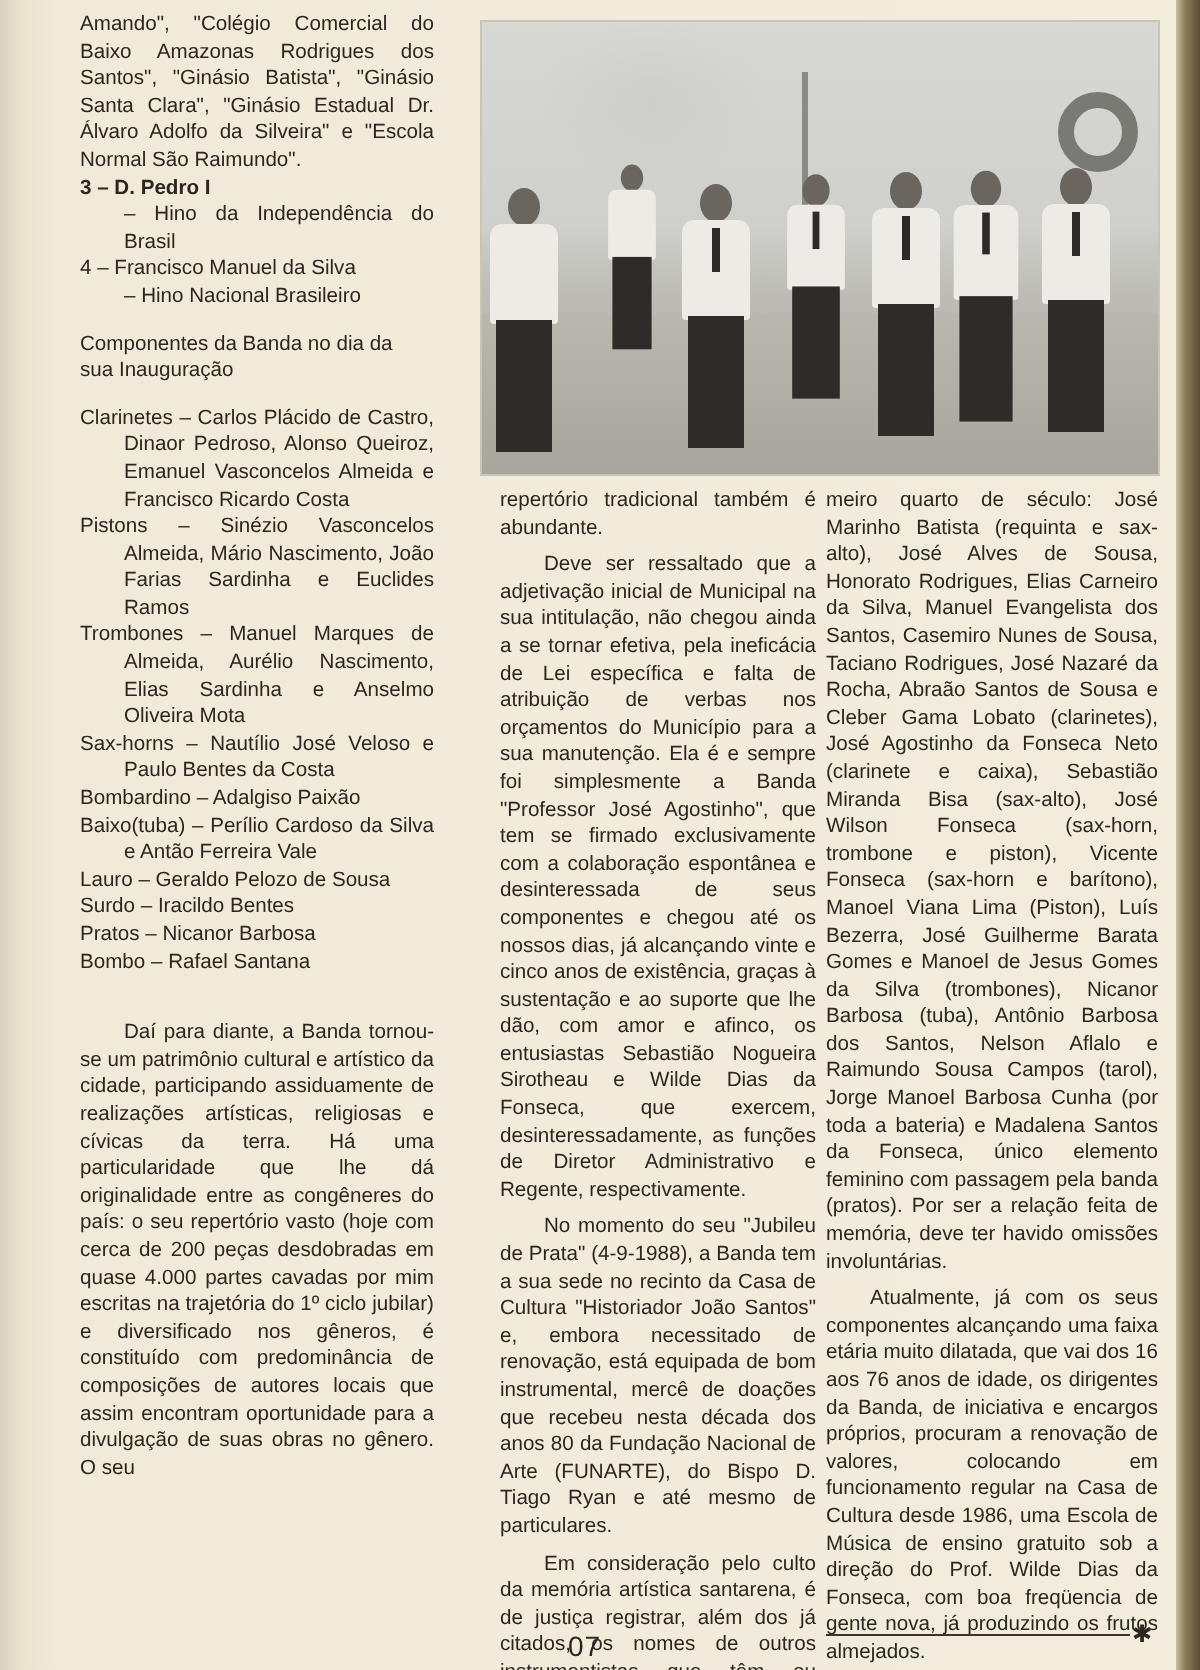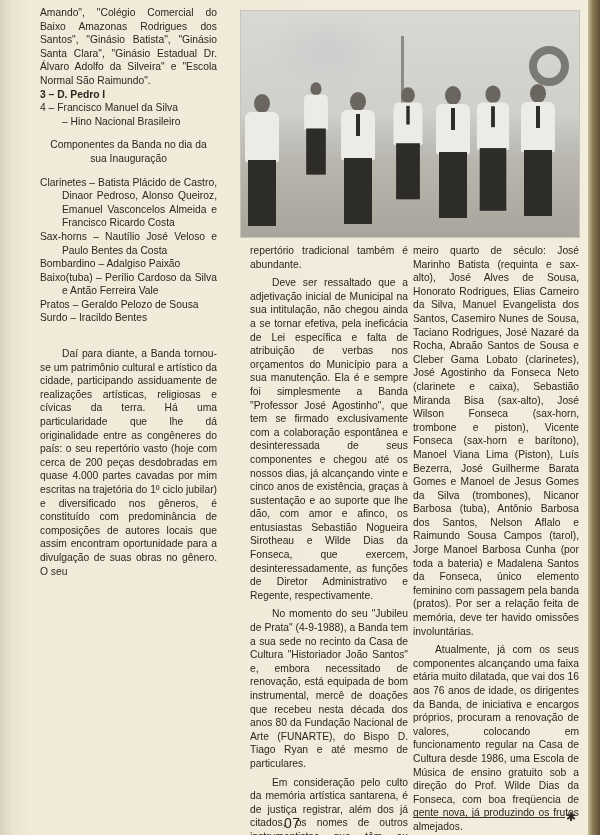--- a/index.html
+++ b/index.html
@@ -23,21 +23,21 @@
     font-size: 10.3px;
     line-height: 13.6px;
     text-align: justify;
     hyphens: manual;
   }
   .col p { margin: 0; }
   .col1 { left: 40px; top: 6px; width: 177px; }
   .col2 { left: 250px; top: 244px; width: 158px; }
   .col3 { left: 413px; top: 244px; width: 166px; }
   .indent { text-indent: 22px; }
-  .center { text-align: center; }
+  .center { text-align: left; }
   .list-item { padding-left: 22px; text-indent: -22px; text-align: justify; }
   .list-sub { padding-left: 22px; }
   .gap { height: 10px; }
   .gap-s { height: 5px; }
   .bold { font-weight: bold; }
   .photo {
     position: absolute; left: 240px; top: 10px; width: 340px; height: 228px;
     background:
       radial-gradient(ellipse 60px 40px at 85px 40px, rgba(200,200,200,.6), transparent),
       linear-gradient(180deg, #d8d8d5 0%, #cfd0cc 45%, #bdbcb6 60%, #a9a8a1 100%);
@@ -131,33 +131,38 @@
         <div class="head"></div>
         <div class="shirt"></div>
         <div class="tie"></div>
         <div class="pants"></div>
       </div>
   </div>
 
   <div class="col col1">
     <p>Amando", "Colégio Comercial do Baixo Amazonas Rodrigues dos Santos", "Ginásio Batista", "Ginásio Santa Clara", "Ginásio Estadual Dr. Álvaro Adolfo da Silveira" e "Escola Normal São Raimundo".</p>
     <p><span class="bold">3 – D. Pedro I</span></p>
+    <p class="list-sub">– Hino da Independência do Brasil</p>
     <p><span>4 – Francisco Manuel da Silva</span></p>
     <p class="list-sub">– Hino Nacional Brasileiro</p>
     <div class="gap"></div>
     <p class="center">Componentes da Banda no dia da</p>
     <p class="center">sua Inauguração</p>
     <div class="gap"></div>
 
-    <p class="list-item"><span>Clarinetes</span> – <span>Batista Plácido de Castro, Dinaor Pedroso, Alonso Queiroz, Emanuel Vasconcelos Almeida e Francisco Ricardo Costa</span></p>
+    <p class="list-item"><span>Clarinetes</span> – <span>Carlos Plácido de Castro, Dinaor Pedroso, Alonso Queiroz, Emanuel Vasconcelos Almeida e Francisco Ricardo Costa</span></p>
+    <p class="list-item"><span>Pistons</span> – <span>Sinézio Vasconcelos Almeida, Mário Nascimento, João Farias Sardinha e Euclides Ramos</span></p>
+    <p class="list-item"><span>Trombones</span> – <span>Manuel Marques de Almeida, Aurélio Nascimento, Elias Sardinha e Anselmo Oliveira Mota</span></p>
     <p class="list-item"><span>Sax-horns</span> – <span>Nautílio José Veloso e Paulo Bentes da Costa</span></p>
     <p class="list-item"><span>Bombardino</span> – <span>Adalgiso Paixão</span></p>
     <p class="list-item"><span>Baixo(tuba)</span> – <span>Perílio Cardoso da Silva e Antão Ferreira Vale</span></p>
-    <p class="list-item"><span>Pratos</span> – <span>Geraldo Pelozo de Sousa</span></p>
+    <p class="list-item"><span>Lauro</span> – <span>Geraldo Pelozo de Sousa</span></p>
     <p class="list-item"><span>Surdo</span> – <span>Iracildo Bentes</span></p>
+    <p class="list-item"><span>Pratos</span> – <span>Nicanor Barbosa</span></p>
+    <p class="list-item"><span>Bombo</span> – <span>Rafael Santana</span></p>
 
     <div class="gap" style="height:22px"></div>
     <p class="indent">Daí para diante, a Banda tornou-se um patrimônio cultural e artístico da cidade, participando assiduamente de realizações artísticas, religiosas e cívicas da terra. Há uma particularidade que lhe dá originalidade entre as congêneres do país: o seu repertório vasto (hoje com cerca de 200 peças desdobradas em quase 4.000 partes cavadas por mim escritas na trajetória do 1º ciclo jubilar) e diversificado nos gêneros, é constituído com predominância de composições de autores locais que assim encontram oportunidade para a divulgação de suas obras no gênero. O seu</p>
   </div>
 
   <div class="col col2">
     <p>repertório tradicional também é abundante.</p>
     <div class="gap-s"></div>
     <p class="indent">Deve ser ressaltado que a adjetivação inicial de Municipal na sua intitulação, não chegou ainda a se tornar efetiva, pela ineficácia de Lei específica e falta de atribuição de verbas nos orçamentos do Município para a sua manutenção. Ela é e sempre foi simplesmente a Banda "Professor José Agostinho", que tem se firmado exclusivamente com a colaboração espontânea e desinteressada de seus componentes e chegou até os nossos dias, já alcançando vinte e cinco anos de existência, graças à sustentação e ao suporte que lhe dão, com amor e afinco, os entusiastas Sebastião Nogueira Sirotheau e Wilde Dias da Fonseca, que exercem, desinteressadamente, as funções de Diretor Administrativo e Regente, respectivamente.</p>
     <div class="gap-s"></div>

